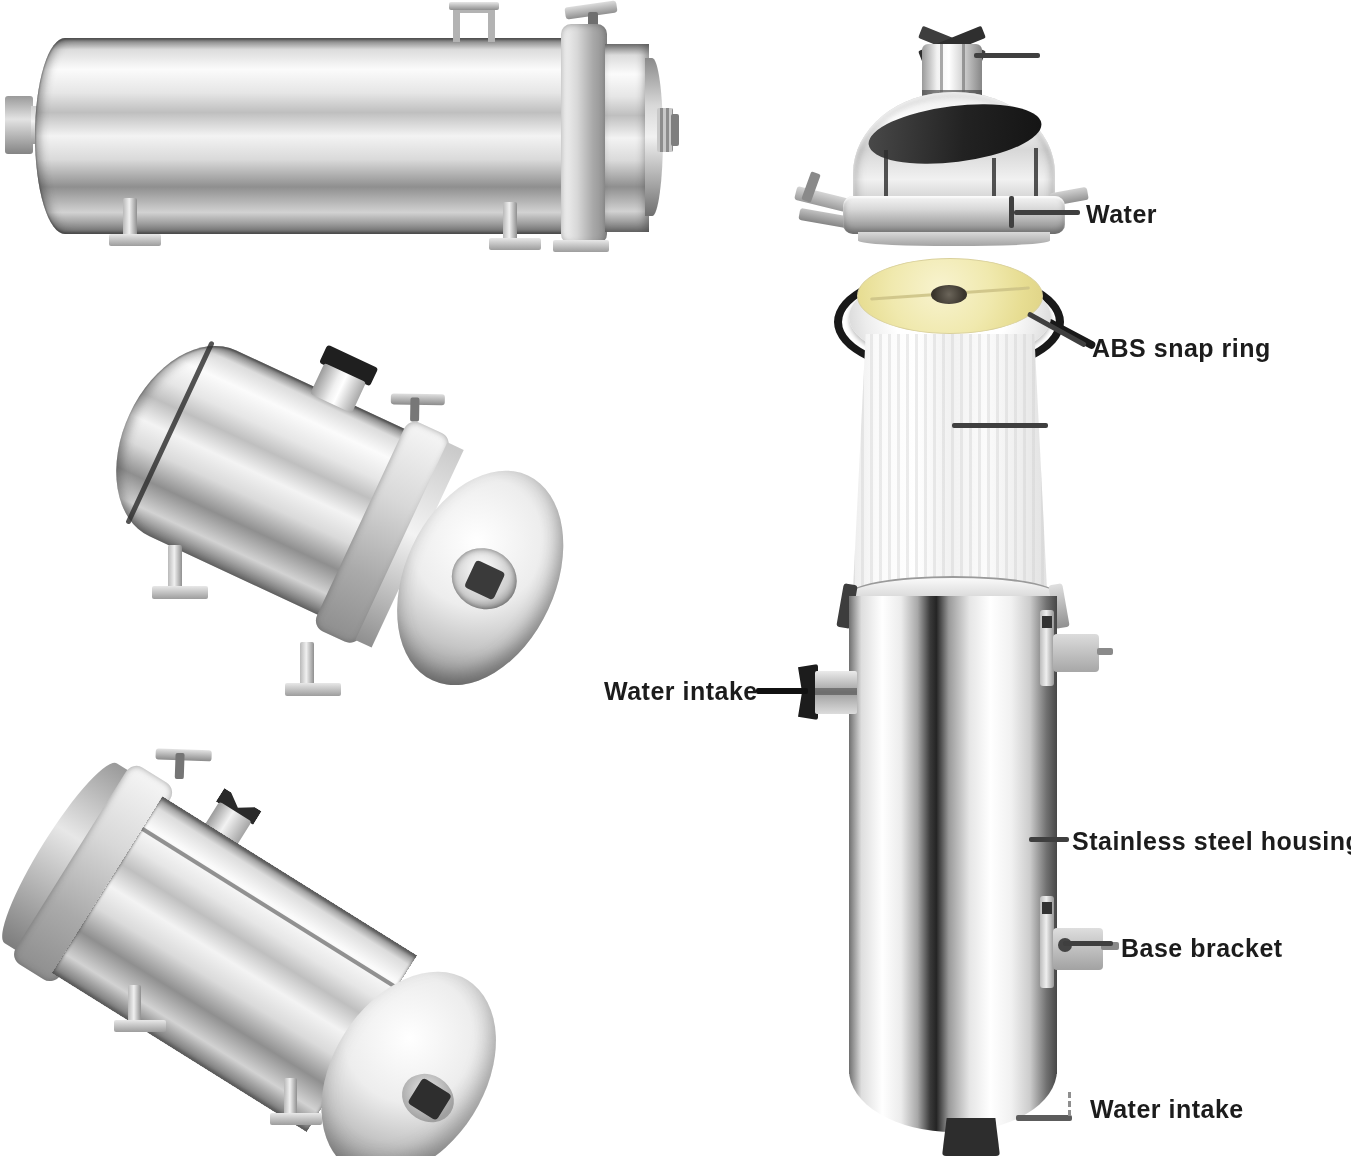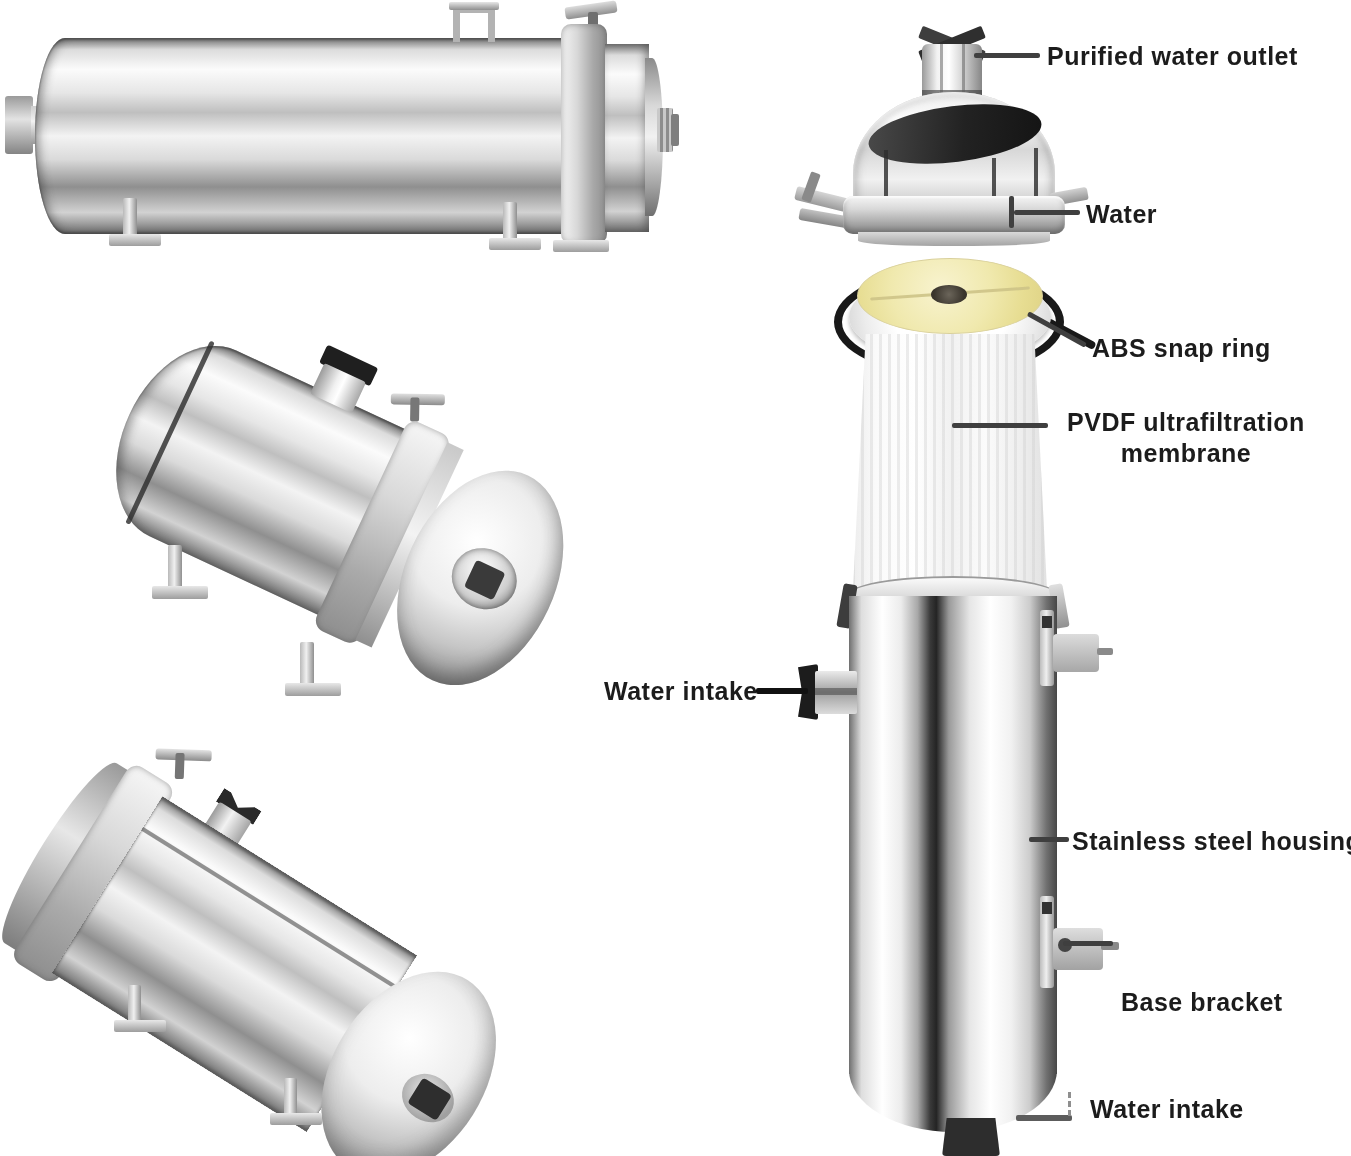--- a/index.html
+++ b/index.html
@@ -191,22 +191,20 @@
   <div class="line" style="left:1009px;top:196px;width:5px;height:32px;"></div>
   <div class="line" style="left:1014px;top:210px;width:66px;height:5px;"></div>
   <div class="line" style="left:1028px;top:311px;width:66px;height:5px;transform:rotate(29deg);transform-origin:left center;"></div>
   <div class="line" style="left:952px;top:423px;width:96px;height:5px;"></div>
   <div class="line" style="left:756px;top:688px;width:52px;height:6px;background:#111;"></div>
   <div class="line" style="left:1029px;top:837px;width:40px;height:5px;"></div>
   <div class="line" style="left:1063px;top:941px;width:50px;height:5px;"></div>
   <div class="line" style="left:1016px;top:1115px;width:56px;height:6px;background:#5c5c5c;"></div>
   <div class="abs" style="left:1068px;top:1092px;width:0;height:24px;border-left:3px dashed #8f8f8f;"></div>
 
-  <div class="lbl" style="left:1047px;top:41px;">Purified water outlet</div>
   <div class="lbl" style="left:1086px;top:199px;">Water</div>
   <div class="lbl" style="left:1092px;top:333px;">ABS snap ring</div>
-  <div class="lbl wrap" style="left:1058px;top:407px;width:256px;line-height:31px;">PVDF ultrafiltration membrane</div>
   <div class="lbl" style="left:604px;top:676px;">Water intake</div>
   <div class="lbl" style="left:1072px;top:826px;">Stainless steel housing</div>
-  <div class="lbl" style="left:1121px;top:987px;">Base bracket</div>
+  <div class="lbl" style="left:1121px;top:933px;">Base bracket</div>
   <div class="lbl" style="left:1090px;top:1094px;">Water intake</div>
 
 </div>
 
 </body></html>

